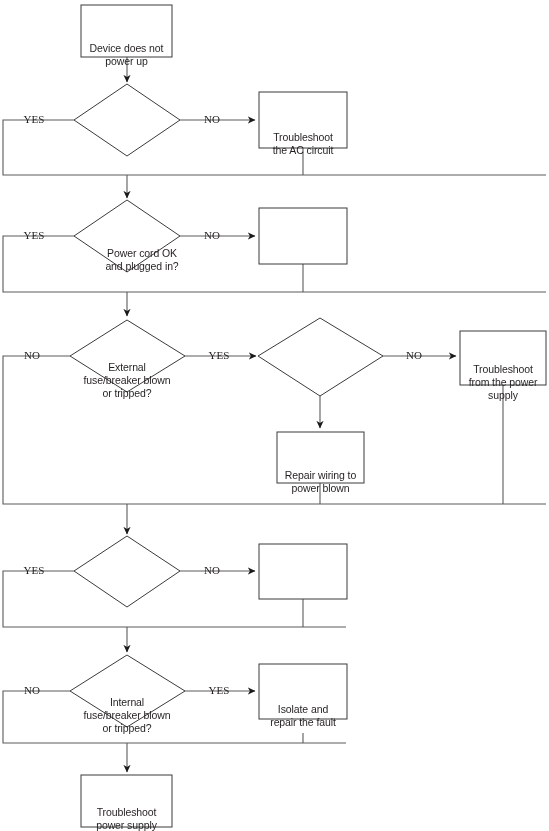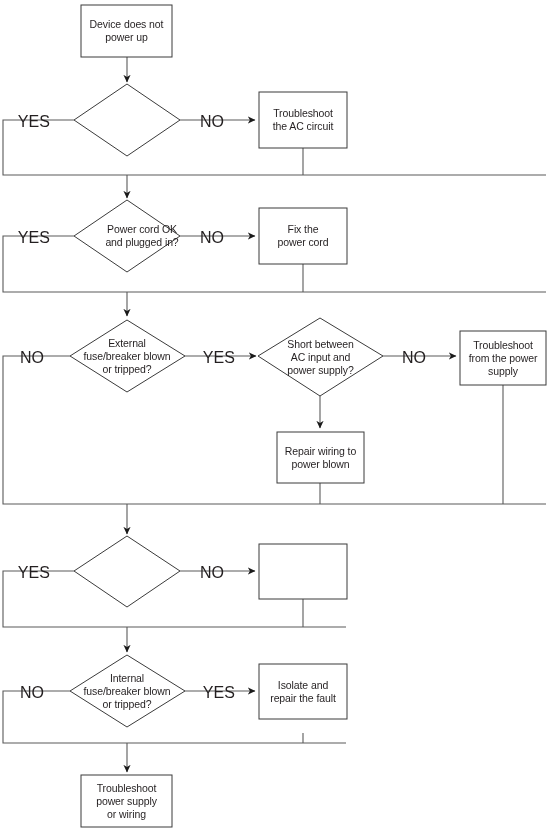--- a/index.html
+++ b/index.html
@@ -44,26 +44,27 @@
     align-items: center;
     justify-content: center;
     text-align: center;
     color: #231f20;
     font-size: 10.5px;
     line-height: 13px;
     font-family: "Liberation Sans", sans-serif;
     letter-spacing: -0.1px;
     white-space: pre-line;
     pointer-events: none;
+    margin-top: 24px;
   }
   .edge-label {
     position: absolute;
     color: #231f20;
-    font-size: 16px;
-    font-family: Liberation Sans, sans-serif;
+    font-size: 11px;
+    font-family: Liberation Serif, serif;
     letter-spacing: 0.1px;
     text-align: center;
     pointer-events: none;
   }
 </style>
 </head>
 <body>
 
 <div id="flowchart-root">
 
@@ -127,30 +128,25 @@
   <div class="node-text" style="left:81px; top:5px; width:91px; height:52px;">Device does not
 power up</div>
 
 
   <div class="node-text" style="left:259px; top:92px; width:88px; height:56px;">Troubleshoot
 the AC circuit</div>
 
   <div class="node-text" style="left:87px; top:200px; width:110px; height:72px;">Power cord OK
 and plugged in?</div>
 
-  <div class="node-text" style="left:259px; top:208px; width:88px; height:56px;">Fix the
-power cord</div>
 
   <div class="node-text" style="left:66px; top:320px; width:122px; height:72px;">External
 fuse/breaker blown
 or tripped?</div>
 
-  <div class="node-text" style="left:258px; top:318px; width:125px; height:78px;">Short between
-AC input and
-power supply?</div>
 
   <div class="node-text" style="left:460px; top:331px; width:86px; height:54px;">Troubleshoot
 from the power
 supply</div>
 
   <div class="node-text" style="left:277px; top:432px; width:87px; height:51px;">Repair wiring to
 power blown</div>
 
 
 

